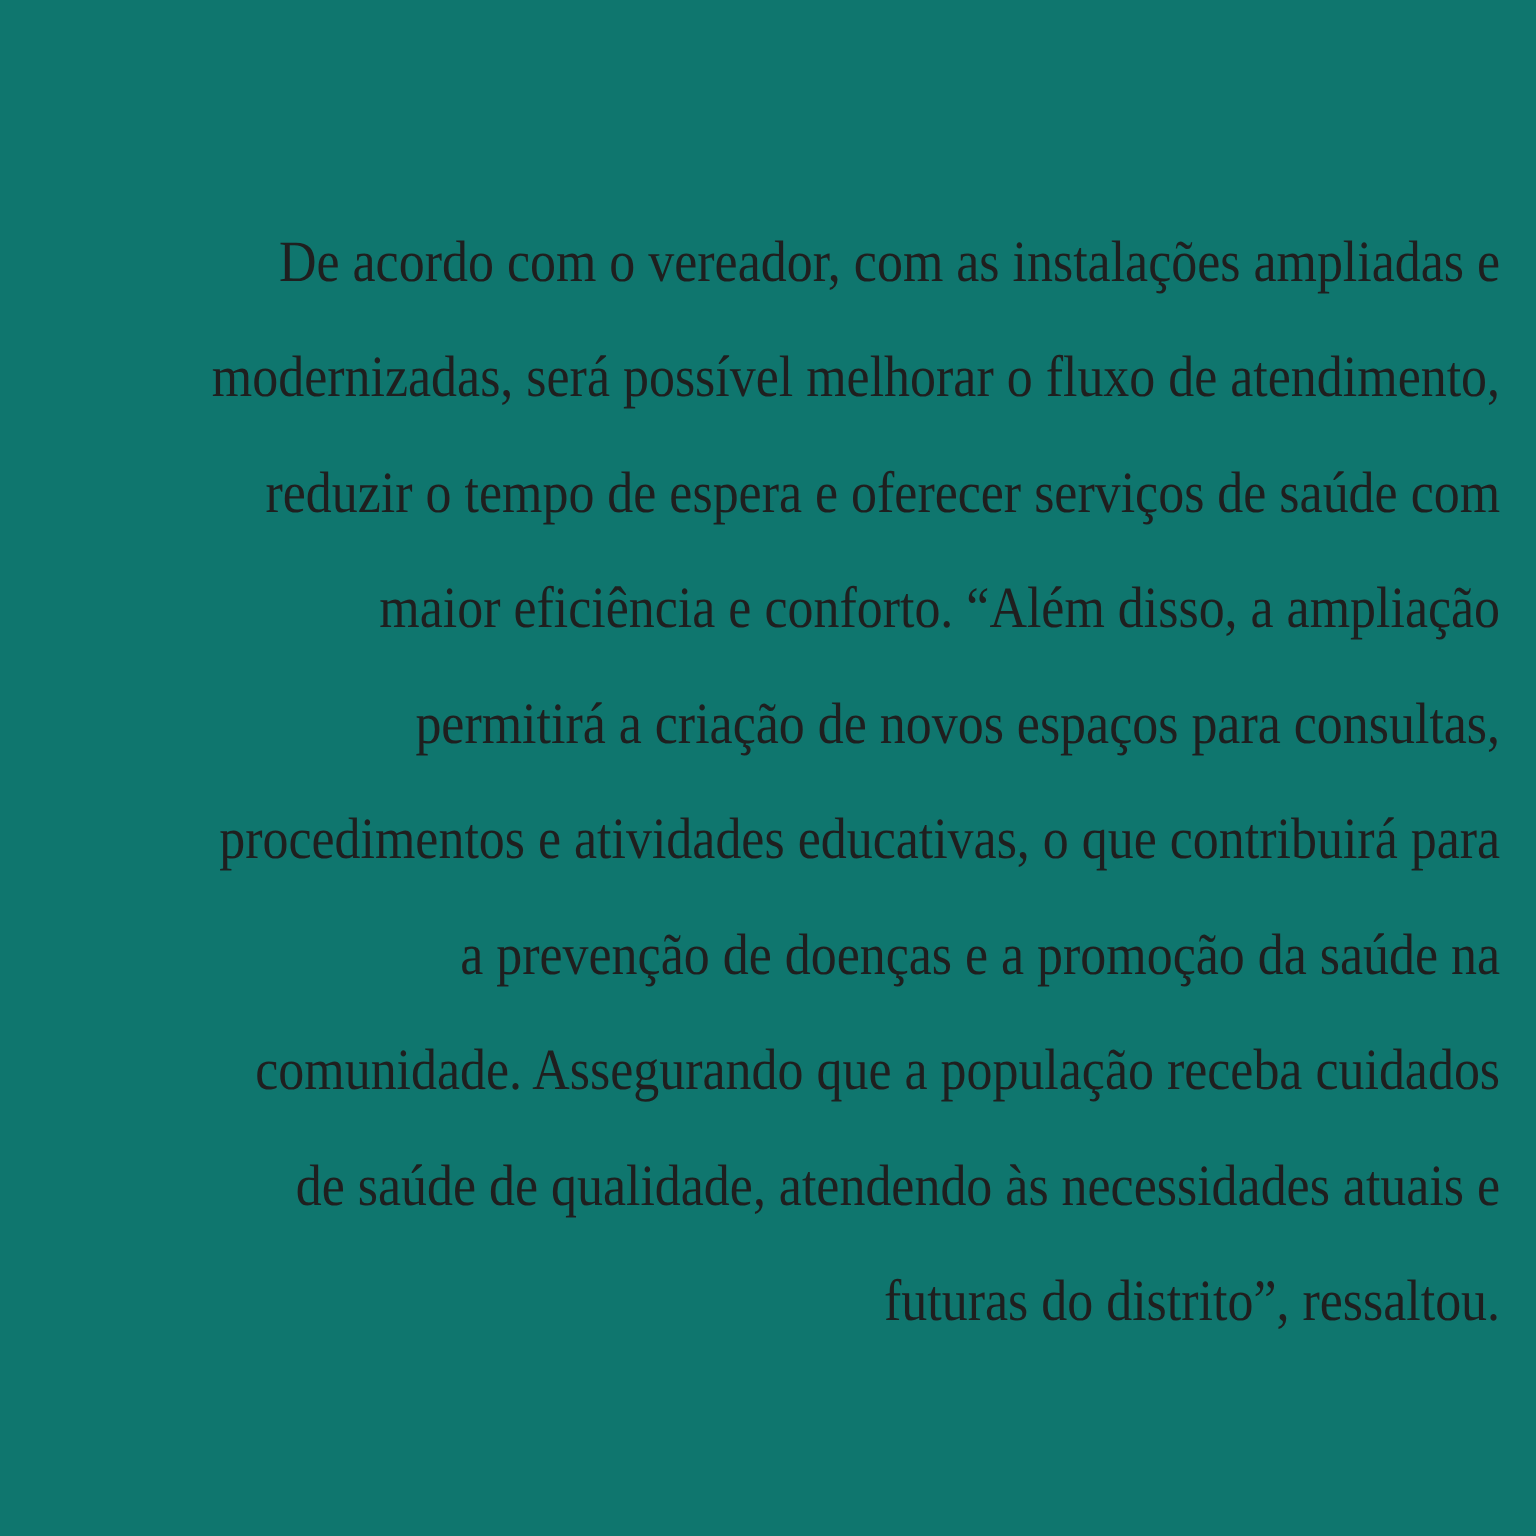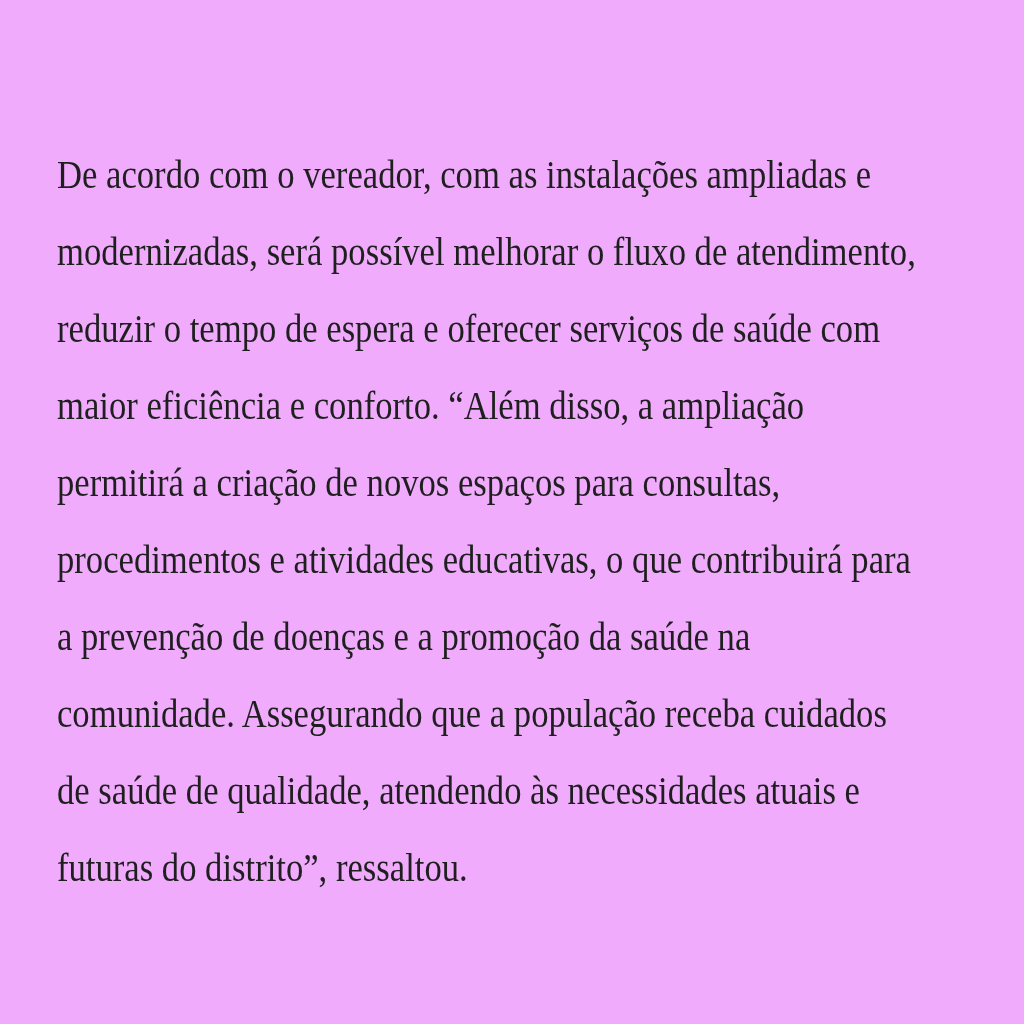--- a/index.html
+++ b/index.html
@@ -10,21 +10,22 @@
     width: 1024px;
     height: 1024px;
     background: #ffffff;
     overflow: hidden;
     position: relative;
     font-family: "Liberation Serif", "DejaVu Serif", serif;
   }
   .page {
     position: absolute;
     inset: 0;
-    background: #f0abfc;
+    background: #0f766e;
+    text-align: right;
   }
   .article-text {
     position: absolute;
     left: 57px;
     top: 136px;
     width: 1062px;           
     transform: scaleX(0.888); 
     transform-origin: 0 0;
     color: #1f1f1f;
     font-size: 39px;

